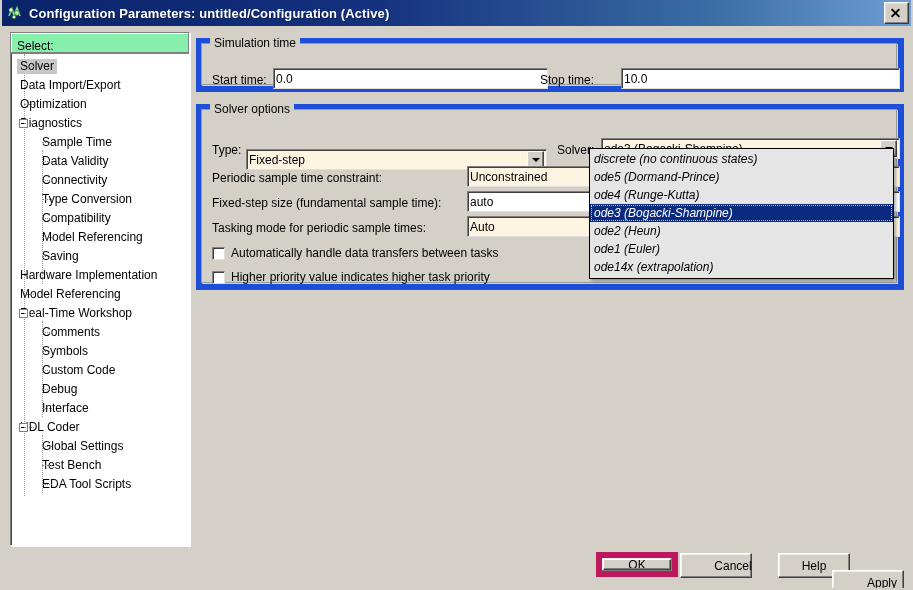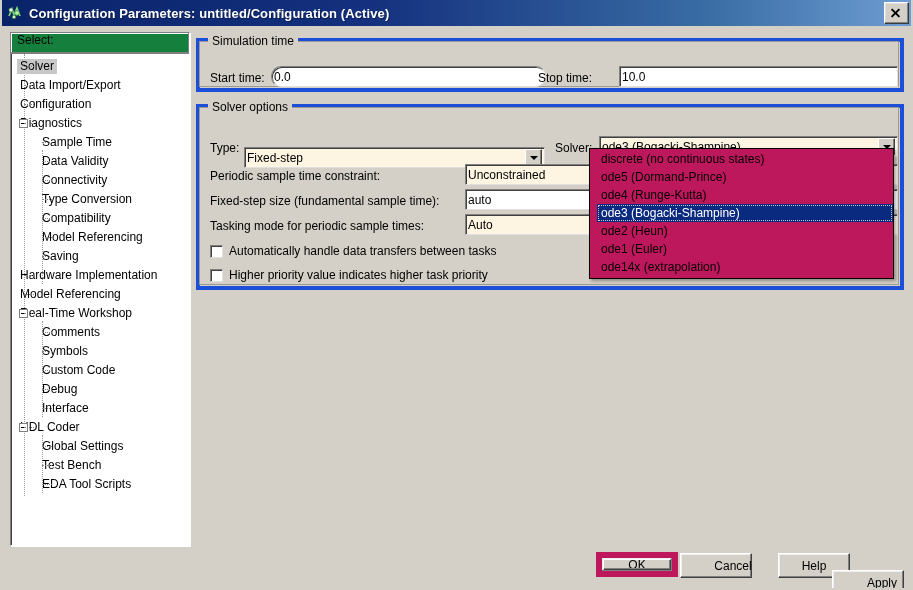--- a/index.html
+++ b/index.html
@@ -93,25 +93,25 @@
     background: #ffffff;
     border: 1px solid #808080;
     border-right-color: #ffffff;
     border-bottom-color: #ffffff;
     box-shadow: inset 1px 1px 0 #404040, 1px 1px 0 #ffffff;
     box-sizing: border-box;
     overflow: hidden;
   }
   .tree-header {
     height: 21px;
-    background: #15803d;
+    background: #86efac;
     border-bottom: 1px solid #808080;
     box-shadow: inset -1px -1px 0 #808080, inset 1px 1px 0 #ffffff;
     display: flex;
-    align-items: flex-start;
+    align-items: flex-end;
     padding-left: 6px;
     font-size: 12px;
     box-sizing: border-box;
   }
   .tree-body {
     position: relative;
     padding-top: 3px;
     height: calc(100% - 22px);
     overflow: hidden;
   }
@@ -160,21 +160,21 @@
     position: absolute;
     left: 13px;
     width: 0;
     border-left: 1px dotted #9a9a9a;
   }
   .vline.child { left: 31px; }
 
   
   .groupbox {
     position: absolute;
-    border: 4px solid #1d4ed8;
+    border: 6px solid #1d4ed8;
     box-sizing: border-box;
   }
   .groupbox .gb-inner {
     position: absolute;
     left: -1px; top: -1px; right: 1px; bottom: 1px;
     border: 1px solid #9c9a94;
     box-sizing: border-box;
   }
   .gb-title {
     position: absolute;
@@ -267,26 +267,27 @@
     border-bottom-color: #dfdfdf;
     box-shadow: inset 1px 1px 0 #404040;
     box-sizing: border-box;
     margin-right: 6px;
     flex: 0 0 13px;
   }
 
   
   .dropdown {
     position: absolute;
-    background: #be185d;
+    background: #e5e5e5;
     border: 1px solid #000000;
     box-sizing: border-box;
     z-index: 50;
     box-shadow: 2px 2px 3px rgba(0,0,0,0.32);
-    padding: 1px 0 2px 7px;
+    padding: 1px 0 2px 0;
+    font-style: italic;
   }
   .dd-item {
     height: 18px;
     line-height: 18px;
     font-size: 12px;
     padding: 0 4px;
     white-space: nowrap;
     cursor: default;
   }
   .dd-item.sel {
@@ -362,21 +363,21 @@
         <div class="tree-item indent0 selected">
           <span class="elbow"></span>
           <span class="lbl">Solver</span>
         </div>
         <div class="tree-item indent0">
           <span class="elbow"></span>
           <span class="lbl">Data Import/Export</span>
         </div>
         <div class="tree-item indent0">
           <span class="elbow"></span>
-          <span class="lbl">Configuration</span>
+          <span class="lbl">Optimization</span>
         </div>
         <div class="tree-item indent0">
           <span class="expander"></span>
           <span class="elbow"></span>
           <span class="lbl">Diagnostics</span>
         </div>
         <div class="tree-item indent1">
           <span class="elbow child"></span>
           <span class="lbl">Sample Time</span>
         </div>
@@ -455,21 +456,21 @@
           <span class="lbl">EDA Tool Scripts</span>
         </div>
       </div>
     </div>
 
     <div class="groupbox" style="left:194px; top:12px; width:708px; height:54px;">
       <div class="gb-inner"></div>
       <div class="gb-title">Simulation time</div>
 
       <div class="lbl-static" style="left:10px; top:29px;">Start time:</div>
-      <div class="textfield" style="left:71px; top:24px; width:275px; height:21px;border-radius:10px;">
+      <div class="textfield" style="left:71px; top:24px; width:275px; height:21px;">
         <span>0.0</span>
       </div>
 
       <div class="lbl-static" style="left:338px; top:29px;">Stop time:</div>
       <div class="textfield" style="left:419px; top:24px; width:279px; height:21px;">
         <span>10.0</span>
       </div>
     </div>
 
     <div class="groupbox" style="left:194px; top:78px; width:708px; height:186px;">

